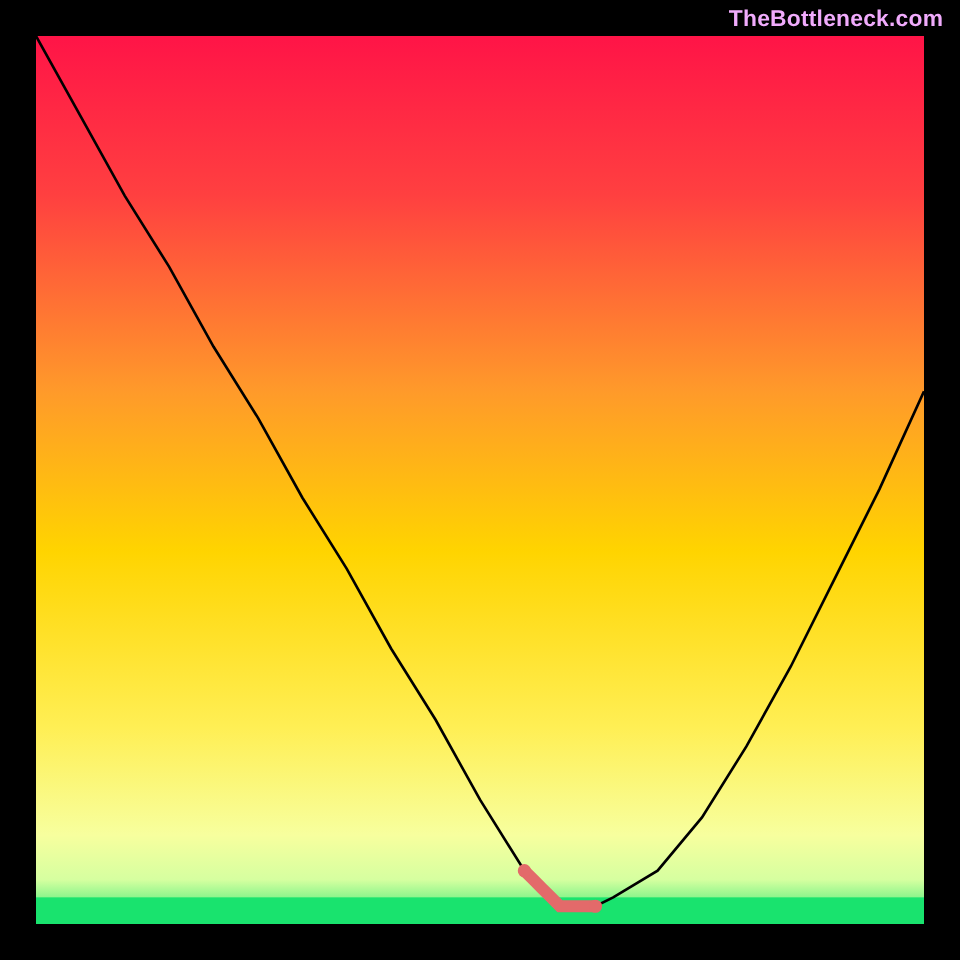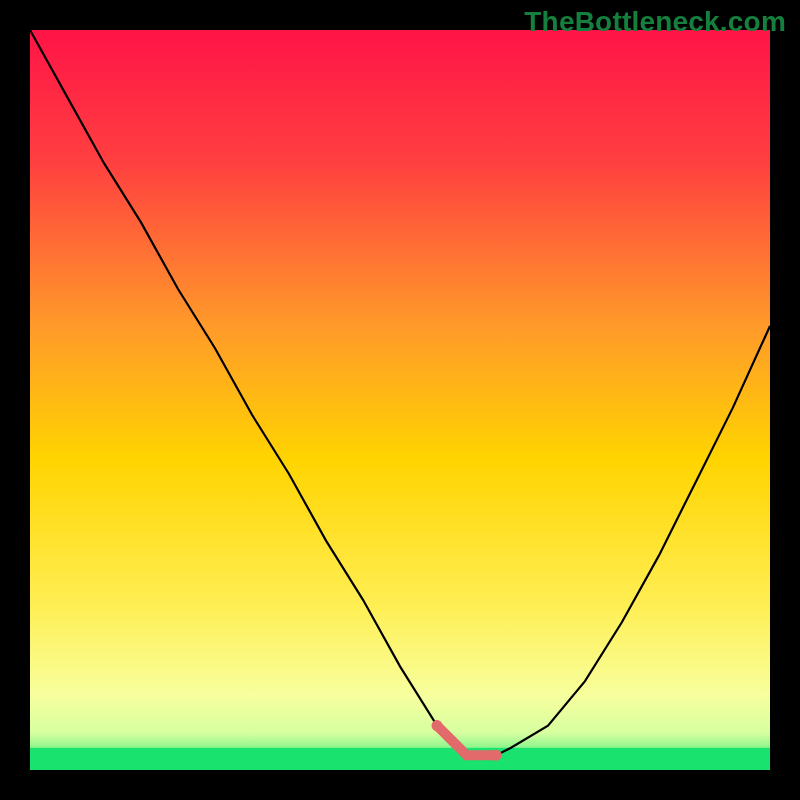--- a/index.html
+++ b/index.html
@@ -23,22 +23,22 @@
     position: absolute;
     left: 0;
     top: 0;
     width: 740px;
     height: 740px;
   }
   .attribution {
     position: absolute;
     top: 6px;
     right: 14px;
-    color: #15803d;
-    font-size: 28px;
+    color: #f0abfc;
+    font-size: 19px;
     font-weight: 600;
     letter-spacing: 0.2px;
     user-select: none;
   }
   svg {
     display: block;
   }
 </style>
 </head>
 <body>

